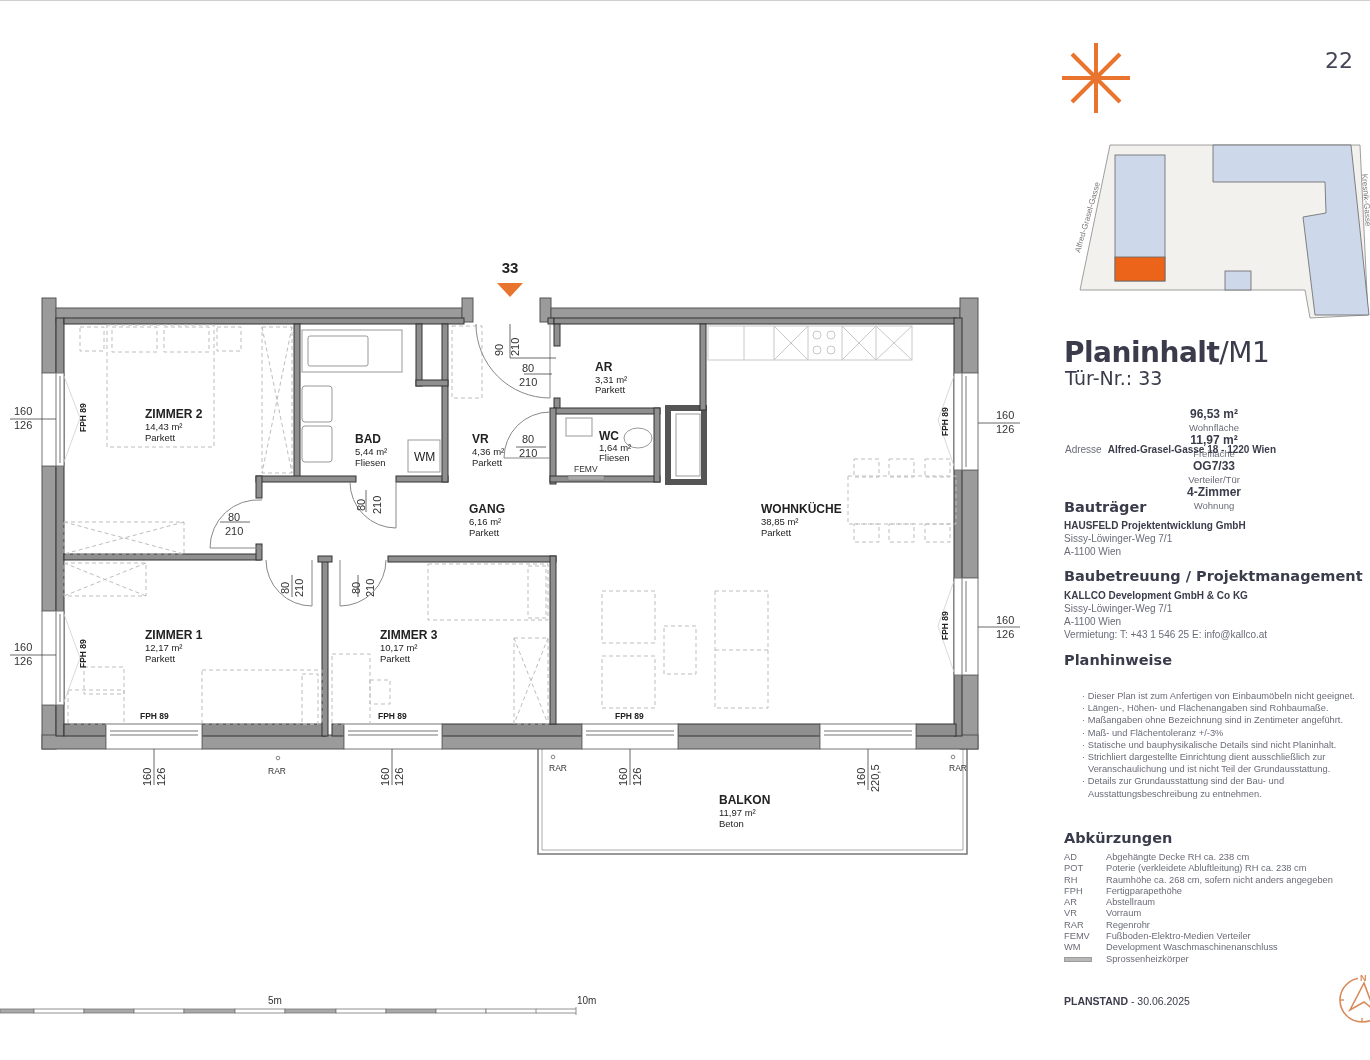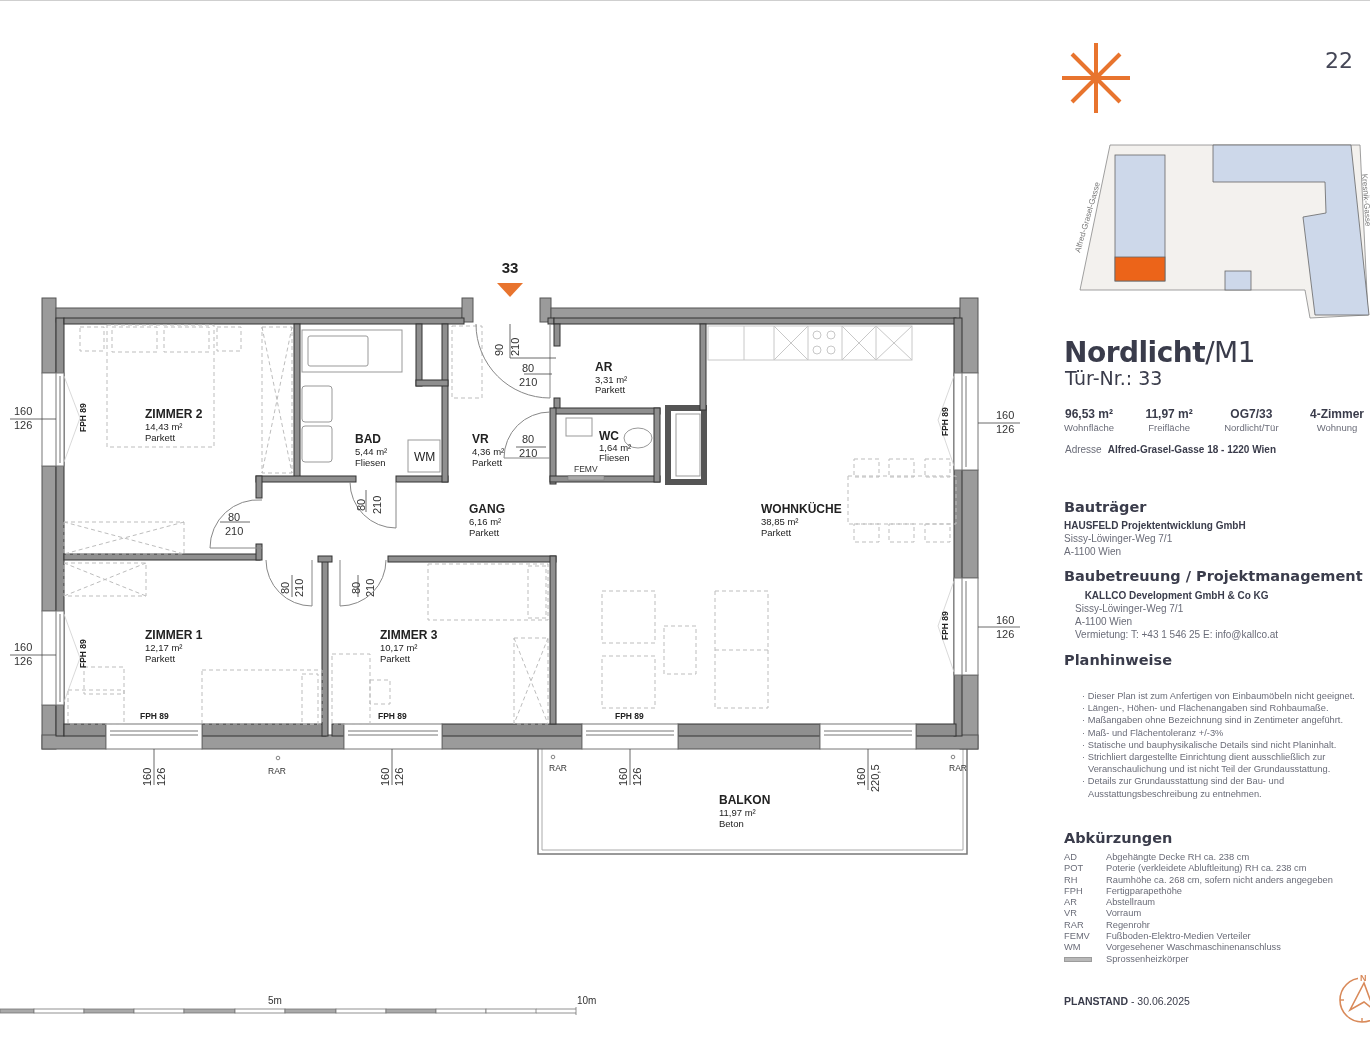--- a/index.html
+++ b/index.html
@@ -13,30 +13,30 @@
   .small { font-size: 8.5px; fill: #333; }
   .fph { font-size: 8.5px; font-weight: bold; fill: #222; }
   .logo { position: absolute; left: 1060px; top: 40px; width: 310px; height: 80px; }
   .logo-word { position: absolute; left: 90px; top: 8px; font-size: 44px; font-weight: normal; color: #454757; letter-spacing: 0px; font-family: "DejaVu Sans", sans-serif; }
   .logo-sup { position: absolute; left: 265px; top: 8px; font-size: 22px; color: #454757; font-family: "DejaVu Sans", sans-serif; }
   .site-plan { position: absolute; left: 1060px; top: 140px; width: 310px; height: 185px; }
 
   .title { position: absolute; left: 1064px; top: 336px; font-size: 28px; font-weight: bold; color: #3a3c4b; font-family: "DejaVu Sans", sans-serif; letter-spacing: -0.5px; }
   .title .suffix { font-weight: normal; }
   .door-no { position: absolute; left: 1065px; top: 367px; font-size: 19px; color: #3a3c4b; font-family: "DejaVu Sans", sans-serif; }
-  .facts { position: absolute; left: 1064px; top: 407px; width: 300px; display: flex; justify-content: space-between; }
+  .facts { position: absolute; left: 1064px; top: 407px; width: 300px; display: flex; justify-content: space-between; flex-direction: column; }
   .fact { text-align: center; }
   .fact .v { font-size: 12px; font-weight: bold; color: #3a3c4b; }
   .fact .l { font-size: 9.5px; color: #6a6c78; margin-top: 1px; }
   .address { position: absolute; left: 1065px; top: 444px; font-size: 10px; color: #6a6c78; }
   .address b { color: #3a3c4b; margin-left: 6px; text-align: right; }
 
   .sec-h { position: absolute; left: 1064px; font-size: 14.5px; font-weight: bold; color: #3a3c4b; font-family: "DejaVu Sans", sans-serif; }
   .sec-block { position: absolute; left: 1064px; font-size: 10px; line-height: 13px; color: #6a6c78; }
-  .sec-block .strong { font-weight: bold; color: #3a3c4b; text-align: center; }
+  .sec-block .strong { font-weight: bold; color: #3a3c4b; }
 
   .notes { position: absolute; left: 1066px; top: 674px; width: 300px; font-size: 9.3px; line-height: 12.2px; color: #6a6c78; margin: 16px; padding: 0; list-style: none; }
   .notes li { padding-left: 6px; text-indent: -6px; }
 
   .abbr { position: absolute; left: 1064px; top: 852px; font-size: 9.3px; line-height: 11.3px; color: #6a6c78; }
   .abbr-row { display: flex; }
   .abbr-row .k { width: 42px; }
   .abbr-row .k.swatch span { display: inline-block; width: 26px; height: 3px; background: #b8b8b8; border: 1px solid #9c9c9c; vertical-align: middle; }
 
   .planstand { position: absolute; left: 1064px; top: 995px; font-size: 10.5px; color: #3a3c4b; }
@@ -395,56 +395,56 @@
   <polygon points="50,5 300,5 308,175 250,178 245,150 20,150" fill="#f3f1ee" stroke="#888" stroke-width="0.8"></polygon>
   <rect x="55" y="15" width="50" height="126" fill="#cdd8ea" stroke="#666" stroke-width="0.8"></rect>
   <rect x="55" y="117" width="50" height="24" fill="#ec6419" stroke="#666" stroke-width="0.8"></rect>
   <polygon points="153,5 291,5 309,175 255,175 243,77 266,73 265,42 153,42" fill="#cdd8ea" stroke="#666" stroke-width="0.8"></polygon>
   <rect x="165" y="131" width="26" height="19" fill="#cdd8ea" stroke="#666" stroke-width="0.8"></rect>
   <text transform="translate(20,113) rotate(-74)" font-size="8" fill="#777" font-family="Liberation Sans, sans-serif">Alfred-Grasel-Gasse</text>
   <text transform="translate(302,34) rotate(86)" font-size="8" fill="#777" font-family="Liberation Sans, sans-serif">Kresnik-Gasse</text>
 </svg>
 
 <div class="title">
-  <span>Nordlicht</span><span class="suffix">/M1</span>
+  <span>Planinhalt</span><span class="suffix">/M1</span>
 </div>
 <div class="door-no">Tür-Nr.: 33</div>
 
 <div class="facts">
   <div class="fact">
     <div class="v">96,53 m²</div>
     <div class="l">Wohnfläche</div>
   </div>
   <div class="fact">
     <div class="v">11,97 m²</div>
     <div class="l">Freifläche</div>
   </div>
   <div class="fact">
     <div class="v">OG7/33</div>
-    <div class="l">Nordlicht/Tür</div>
+    <div class="l">Verteiler/Tür</div>
   </div>
   <div class="fact">
     <div class="v">4-Zimmer</div>
     <div class="l">Wohnung</div>
   </div>
 </div>
 
 <div class="address">
   <span>Adresse</span><b>Alfred-Grasel-Gasse 18 - 1220 Wien</b>
 </div>
 
 <div class="sec-h" style="top:499px;">Bauträger</div>
 <div class="sec-block" style="top:519px;">
   <div class="strong">HAUSFELD Projektentwicklung GmbH</div>
   <div>Sissy-Löwinger-Weg 7/1</div>
   <div>A-1100 Wien</div>
 </div>
 
 <div class="sec-h" style="top:568px;">Baubetreuung / Projektmanagement</div>
-<div class="sec-block" style="top:589px;margin-left:11px;">
+<div class="sec-block" style="top:589px;">
   <div class="strong">KALLCO Development GmbH &amp; Co KG</div>
   <div>Sissy-Löwinger-Weg 7/1</div>
   <div>A-1100 Wien</div>
   <div>Vermietung: T: +43 1 546 25  E: info@kallco.at</div>
 </div>
 
 <div class="sec-h" style="top:652px;">Planhinweise</div>
 <ul class="notes">
   <li>· Dieser Plan ist zum Anfertigen von Einbaumöbeln nicht geeignet.</li>
   <li>· Längen-, Höhen- und Flächenangaben sind Rohbaumaße.</li>
@@ -484,21 +484,21 @@
   <div class="abbr-row">
       <span class="k">RAR</span>
       <span>Regenrohr</span>
     </div>
   <div class="abbr-row">
       <span class="k">FEMV</span>
       <span>Fußboden-Elektro-Medien Verteiler</span>
     </div>
   <div class="abbr-row">
       <span class="k">WM</span>
-      <span>Vorgesehener Waschmaschinenanschluss</span>
+      <span>Development Waschmaschinenanschluss</span>
     </div>
   <div class="abbr-row">
       <span class="k swatch"><span></span></span>
       <span>Sprossenheizkörper</span>
     </div>
 </div>
 
 <div class="planstand">
   <b>PLANSTAND</b> <span>- 30.06.2025</span>
 </div>

